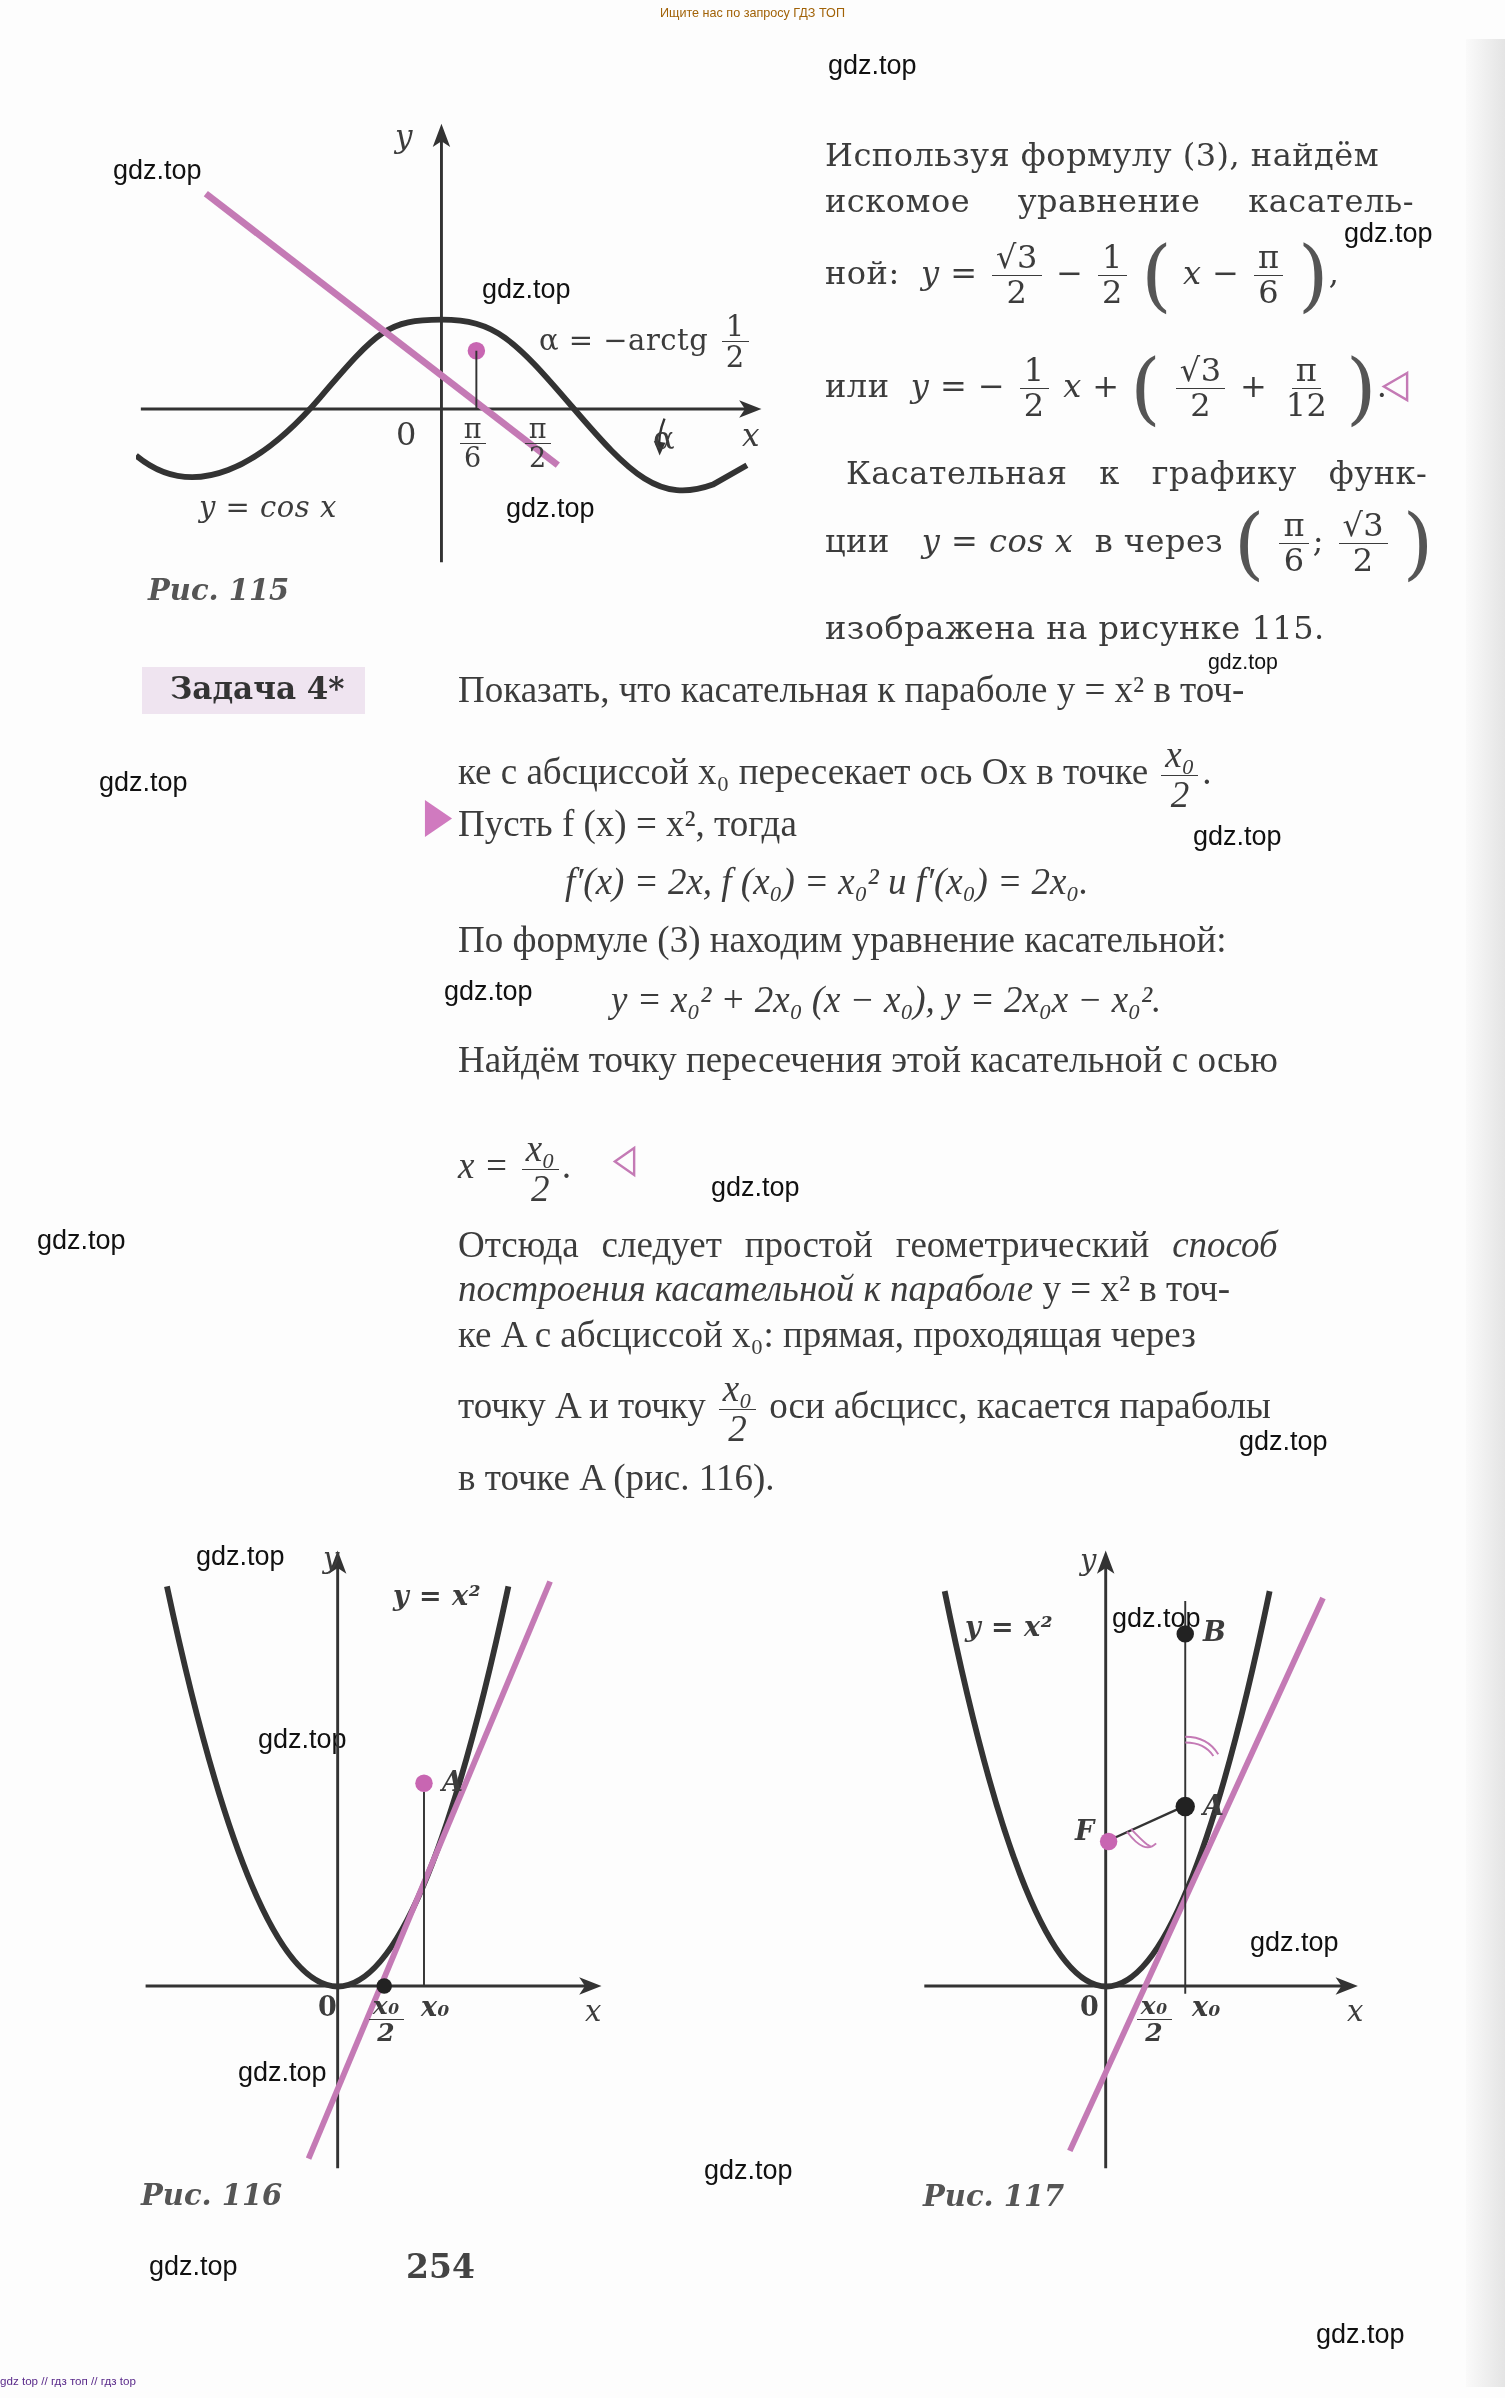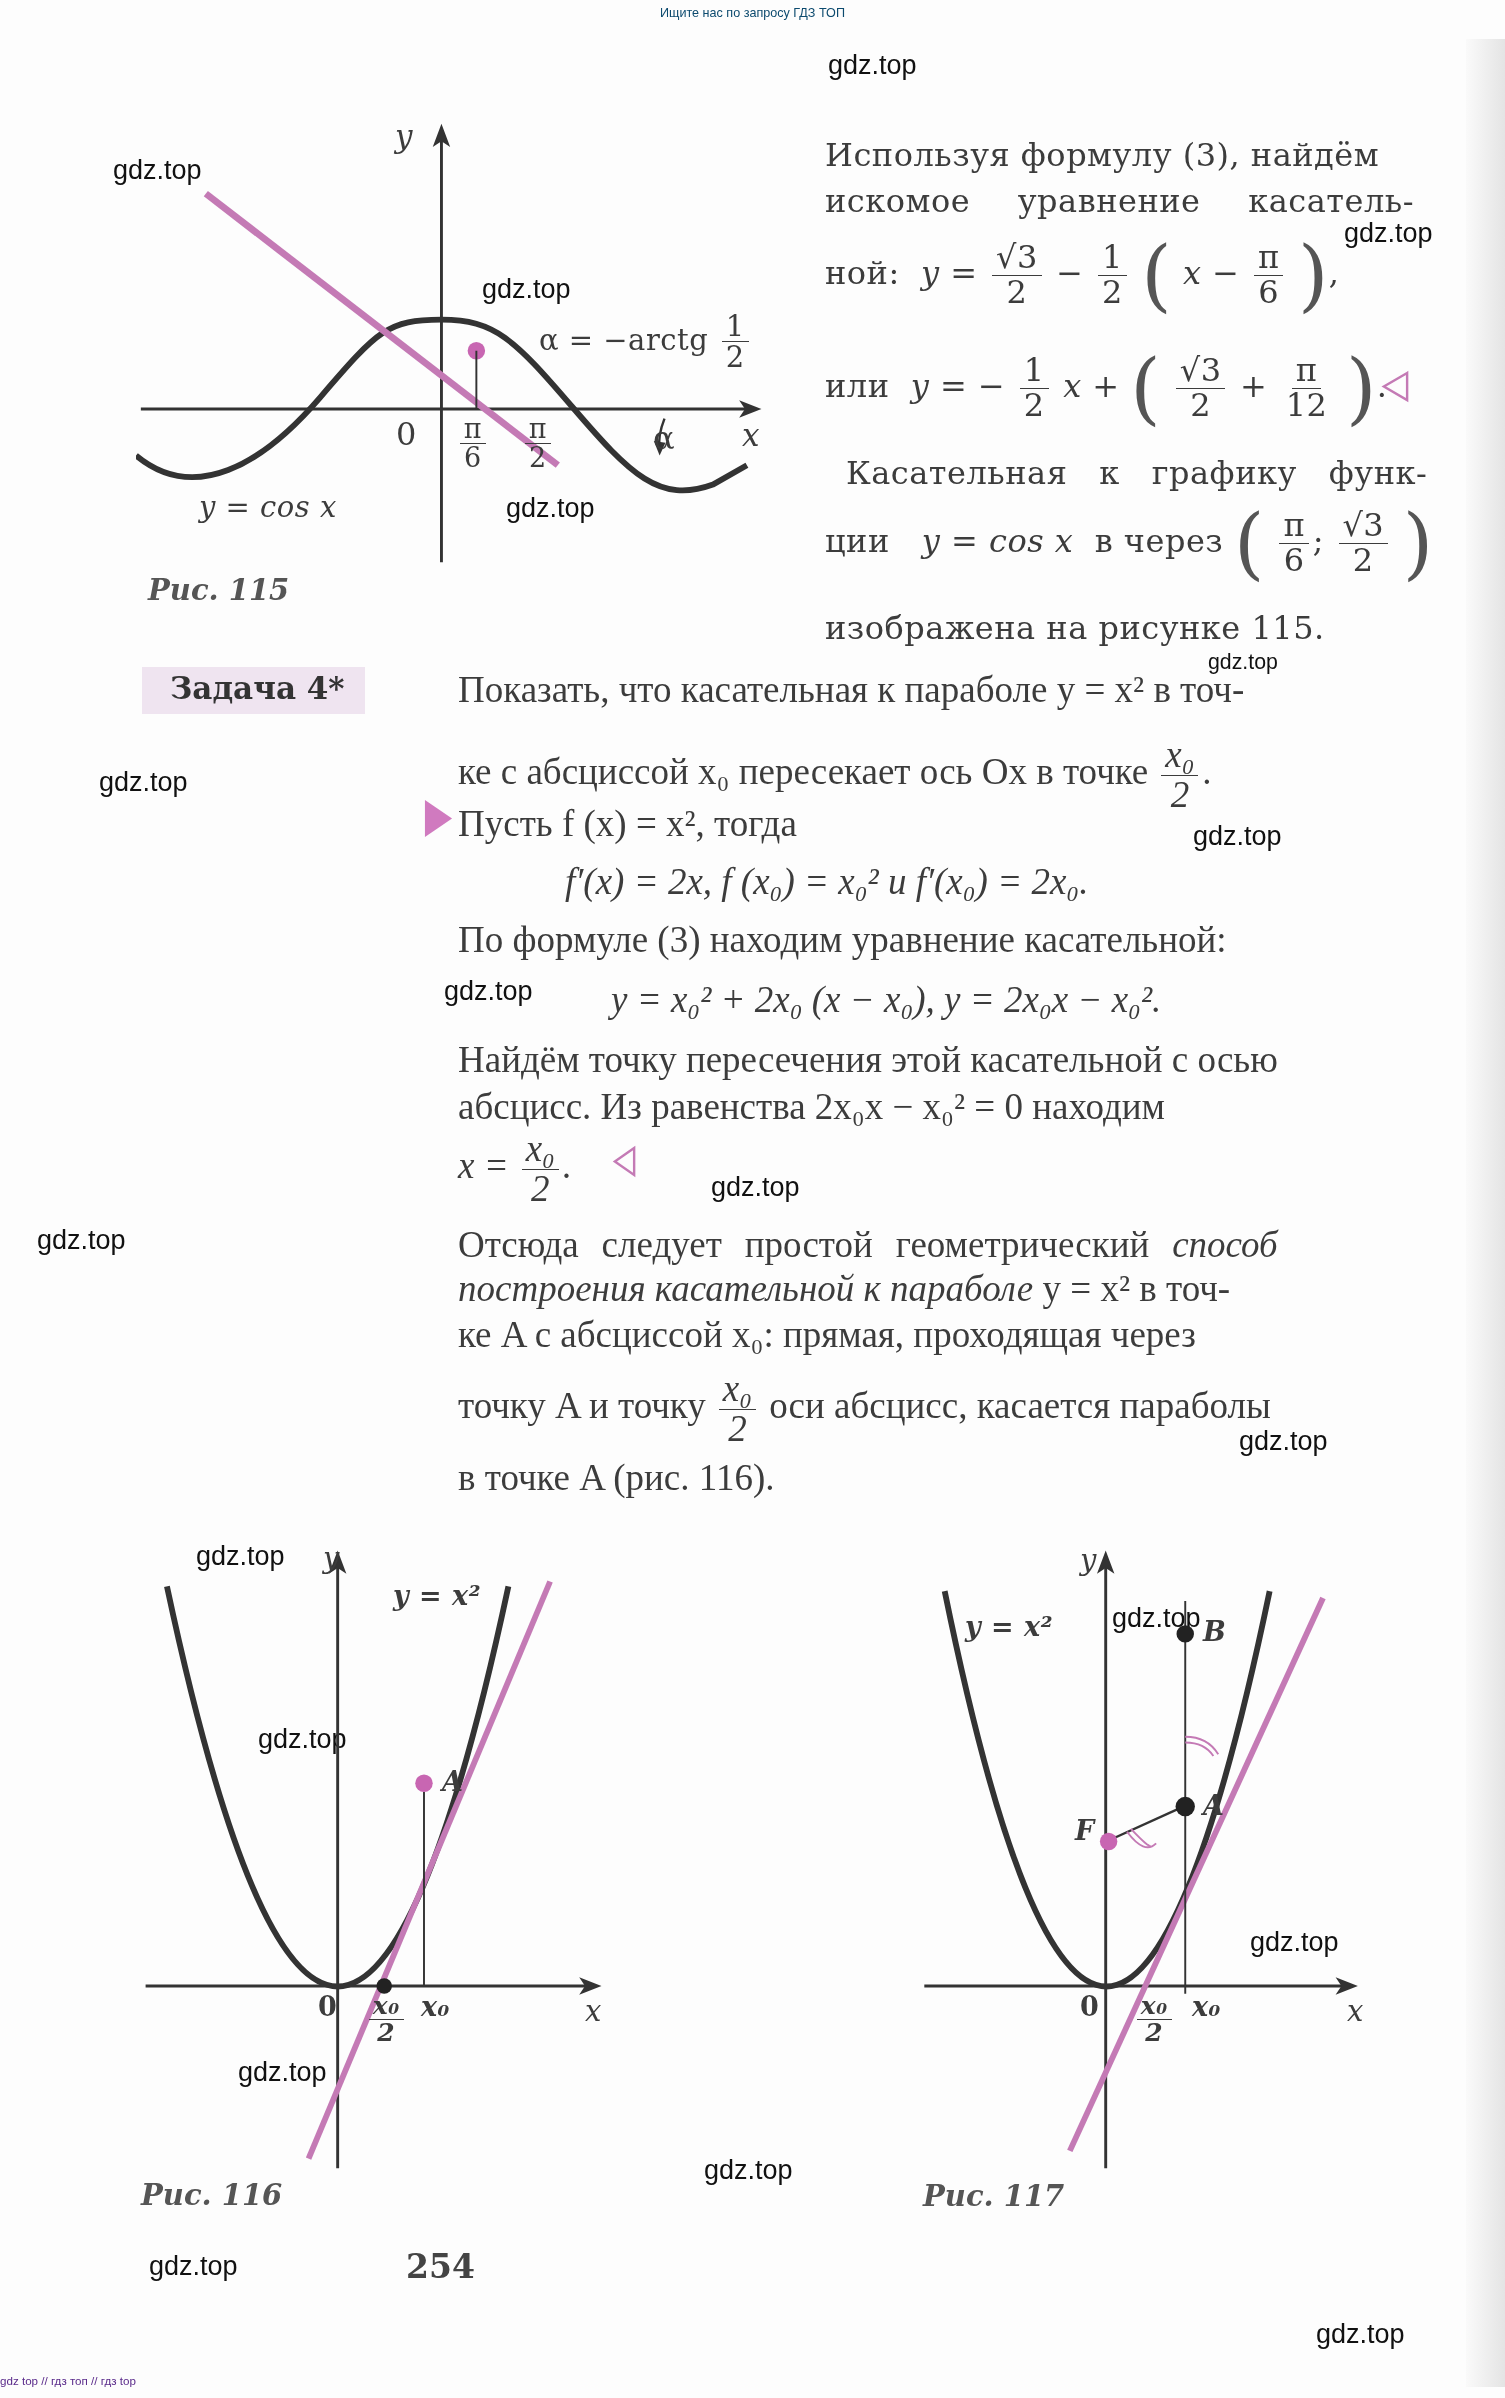--- a/index.html
+++ b/index.html
@@ -2,21 +2,21 @@
 <html><head>
 <meta charset="utf-8">
 <style>
   html,body{margin:0;padding:0;}
   body{width:1505px;height:2399px;position:relative;background:#ffffff;overflow:hidden;
        font-family:"DejaVu Serif",serif;color:#3a3a3a;}
   .page{position:absolute;left:0;top:0;width:1505px;height:2399px;background:#fdfdfd;}
   .rightshade{position:absolute;right:0;top:39px;width:39px;height:2348px;
        background:linear-gradient(to right,#fafafa,#e4e4e4);}
   .banner{position:absolute;top:5.8px;left:0;width:1505px;text-align:center;
-       font-family:"Liberation Sans",sans-serif;font-size:12.6px;color:#0c4a6e;}
+       font-family:"Liberation Sans",sans-serif;font-size:12.6px;color:#a16207;}
   .footer{position:absolute;top:2374px;left:0;width:1505px;text-align:left;
        font-family:"Liberation Sans",sans-serif;font-size:11.6px;color:#5a2a8a;}
   .wm{position:absolute;font-family:"Liberation Sans",sans-serif;color:#111;font-size:27px;}
   .wm.sm{font-size:21.3px;}
   .txt{position:absolute;font-family:"DejaVu Serif",serif;font-size:32px;color:#3c3c3c;
        white-space:nowrap;letter-spacing:0.5px;}
   .narrow{font-family:"Liberation Serif",serif;font-size:37px;letter-spacing:0;}
   .it{font-style:italic;}
   .frac{display:inline-flex;flex-direction:column;align-items:center;vertical-align:middle;
         margin:0 3.9px;line-height:1.05;}
@@ -173,21 +173,20 @@
       </span>.
   </div>
   <svg style="position:absolute;left:423px;top:798px;" width="31" height="41" viewBox="0 0 32 42">
       <polygon points="2,2 30,21 2,40" fill="#d07abf"></polygon>
     </svg>
   <div class="txt narrow" style="left:458px;top:802px;">Пусть  f (x) = x²,  тогда</div>
   <div class="txt narrow it" style="left:565px;top:860px;">f′(x) = 2x,  f (x₀) = x₀²  и  f′(x₀) = 2x₀.</div>
   <div class="txt narrow" style="left:458px;top:918px;">По формуле (3) находим уравнение касательной:</div>
   <div class="txt narrow it" style="left:611px;top:978px;">y = x₀² + 2x₀ (x − x₀), y = 2x₀x − x₀².</div>
   <div class="txt narrow" style="left:458px;top:1038px;">Найдём точку пересечения этой касательной с осью</div>
-  <div class="txt narrow" style="left:458px;top:1085px;">абсцисс.   Из   равенства   2x₀x − x₀² = 0   находим</div>
   <div class="txt narrow it" style="left:458px;top:1130px;">
     <span>x =</span>
     <span class="frac">
         <span class="num">x₀</span>
         <span class="den">2</span>
       </span><span>.</span>
   </div>
   <svg style="position:absolute;left:611px;top:1145px;" width="27" height="33" viewBox="0 0 28 34">
       <polygon points="24,3 4,17 24,31" fill="none" stroke="#c47ab5" stroke-width="2.5"></polygon>
     </svg>

